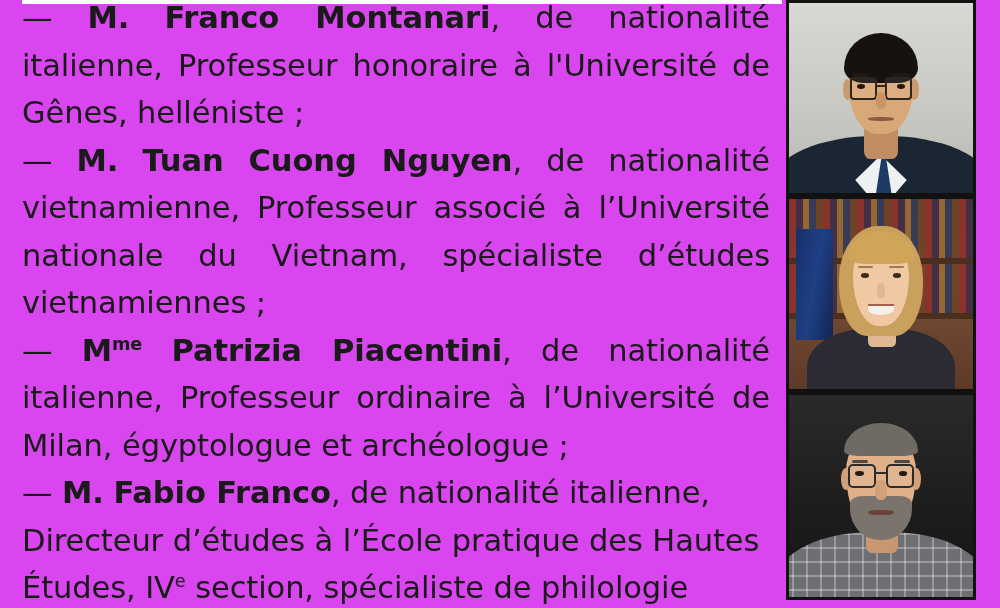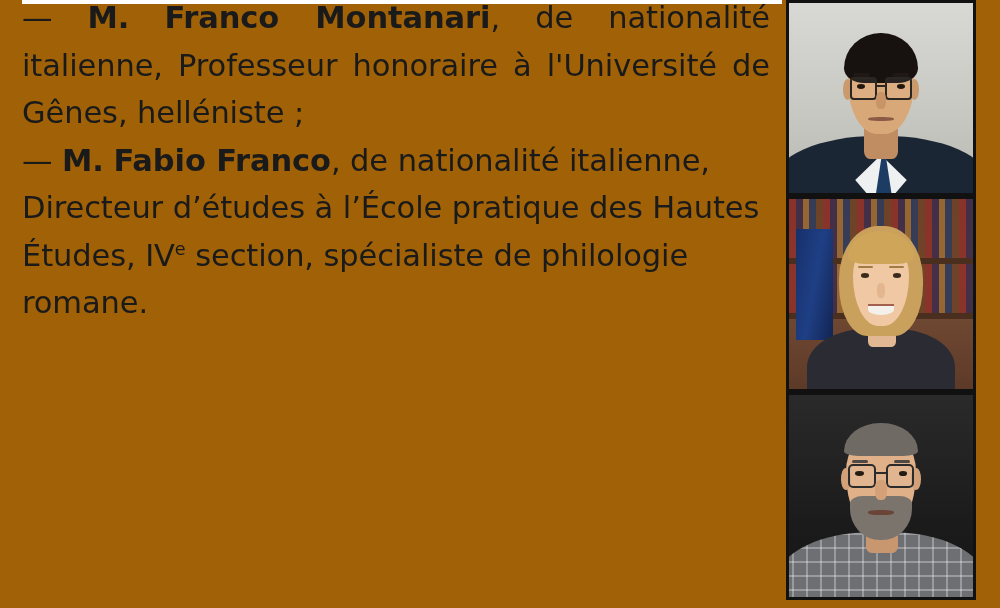--- a/index.html
+++ b/index.html
@@ -10,21 +10,21 @@
   body {
     width: 1000px;
     height: 608px;
     overflow: hidden;
     font-family: "DejaVu Sans", sans-serif;
   }
   .page {
     position: relative;
     width: 1000px;
     height: 608px;
-    background: #a16207;
+    background: #d946ef;
   }
   .text-column {
     position: absolute;
     left: 22px;
     top: -6px;
     width: 748px;
     font-size: 30.5px;
     line-height: 47.5px;
     color: #1a1a1a;
     text-align: justify;
@@ -299,21 +299,31 @@
 
   <div class="text-column">
 
     <p class="entry entry-clipped">
       <span class="clip-mask"></span>
       <span class="dash">—</span>
       <span class="bold">M.</span>
       <span class="bold">Franco Montanari</span><span>, de nationalité italienne, Professeur honoraire à l'Université de Gênes, helléniste ;</span>
     </p>
 
-
+    <p class="entry">
+      <span class="dash">—</span>
+      <span class="bold">M.</span>
+      <span class="bold">Tuan Cuong Nguyen</span><span>, de nationalité vietnamienne, Professeur associé à l’Université nationale du Vietnam, spécialiste d’études vietnamiennes ;</span>
+    </p>
+
+    <p class="entry">
+      <span class="dash">—</span>
+      <span class="bold">M</span><span class="sup">me</span>
+      <span class="bold">Patrizia Piacentini</span><span>, de nationalité italienne, Professeur ordinaire à l’Université de Milan, égyptologue et archéologue ;</span>
+    </p>
 
     <p class="entry">
       <span class="dash">—</span>
       <span class="bold">M.</span>
       <span class="bold">Fabio Franco</span><span>, de nationalité italienne, Directeur d’études à l’École pratique des Hautes Études, IV</span><span class="sup-reg">e</span><span> section, spécialiste de philologie romane.</span>
     </p>
 
   </div>
 
   <div class="photo-strip">

